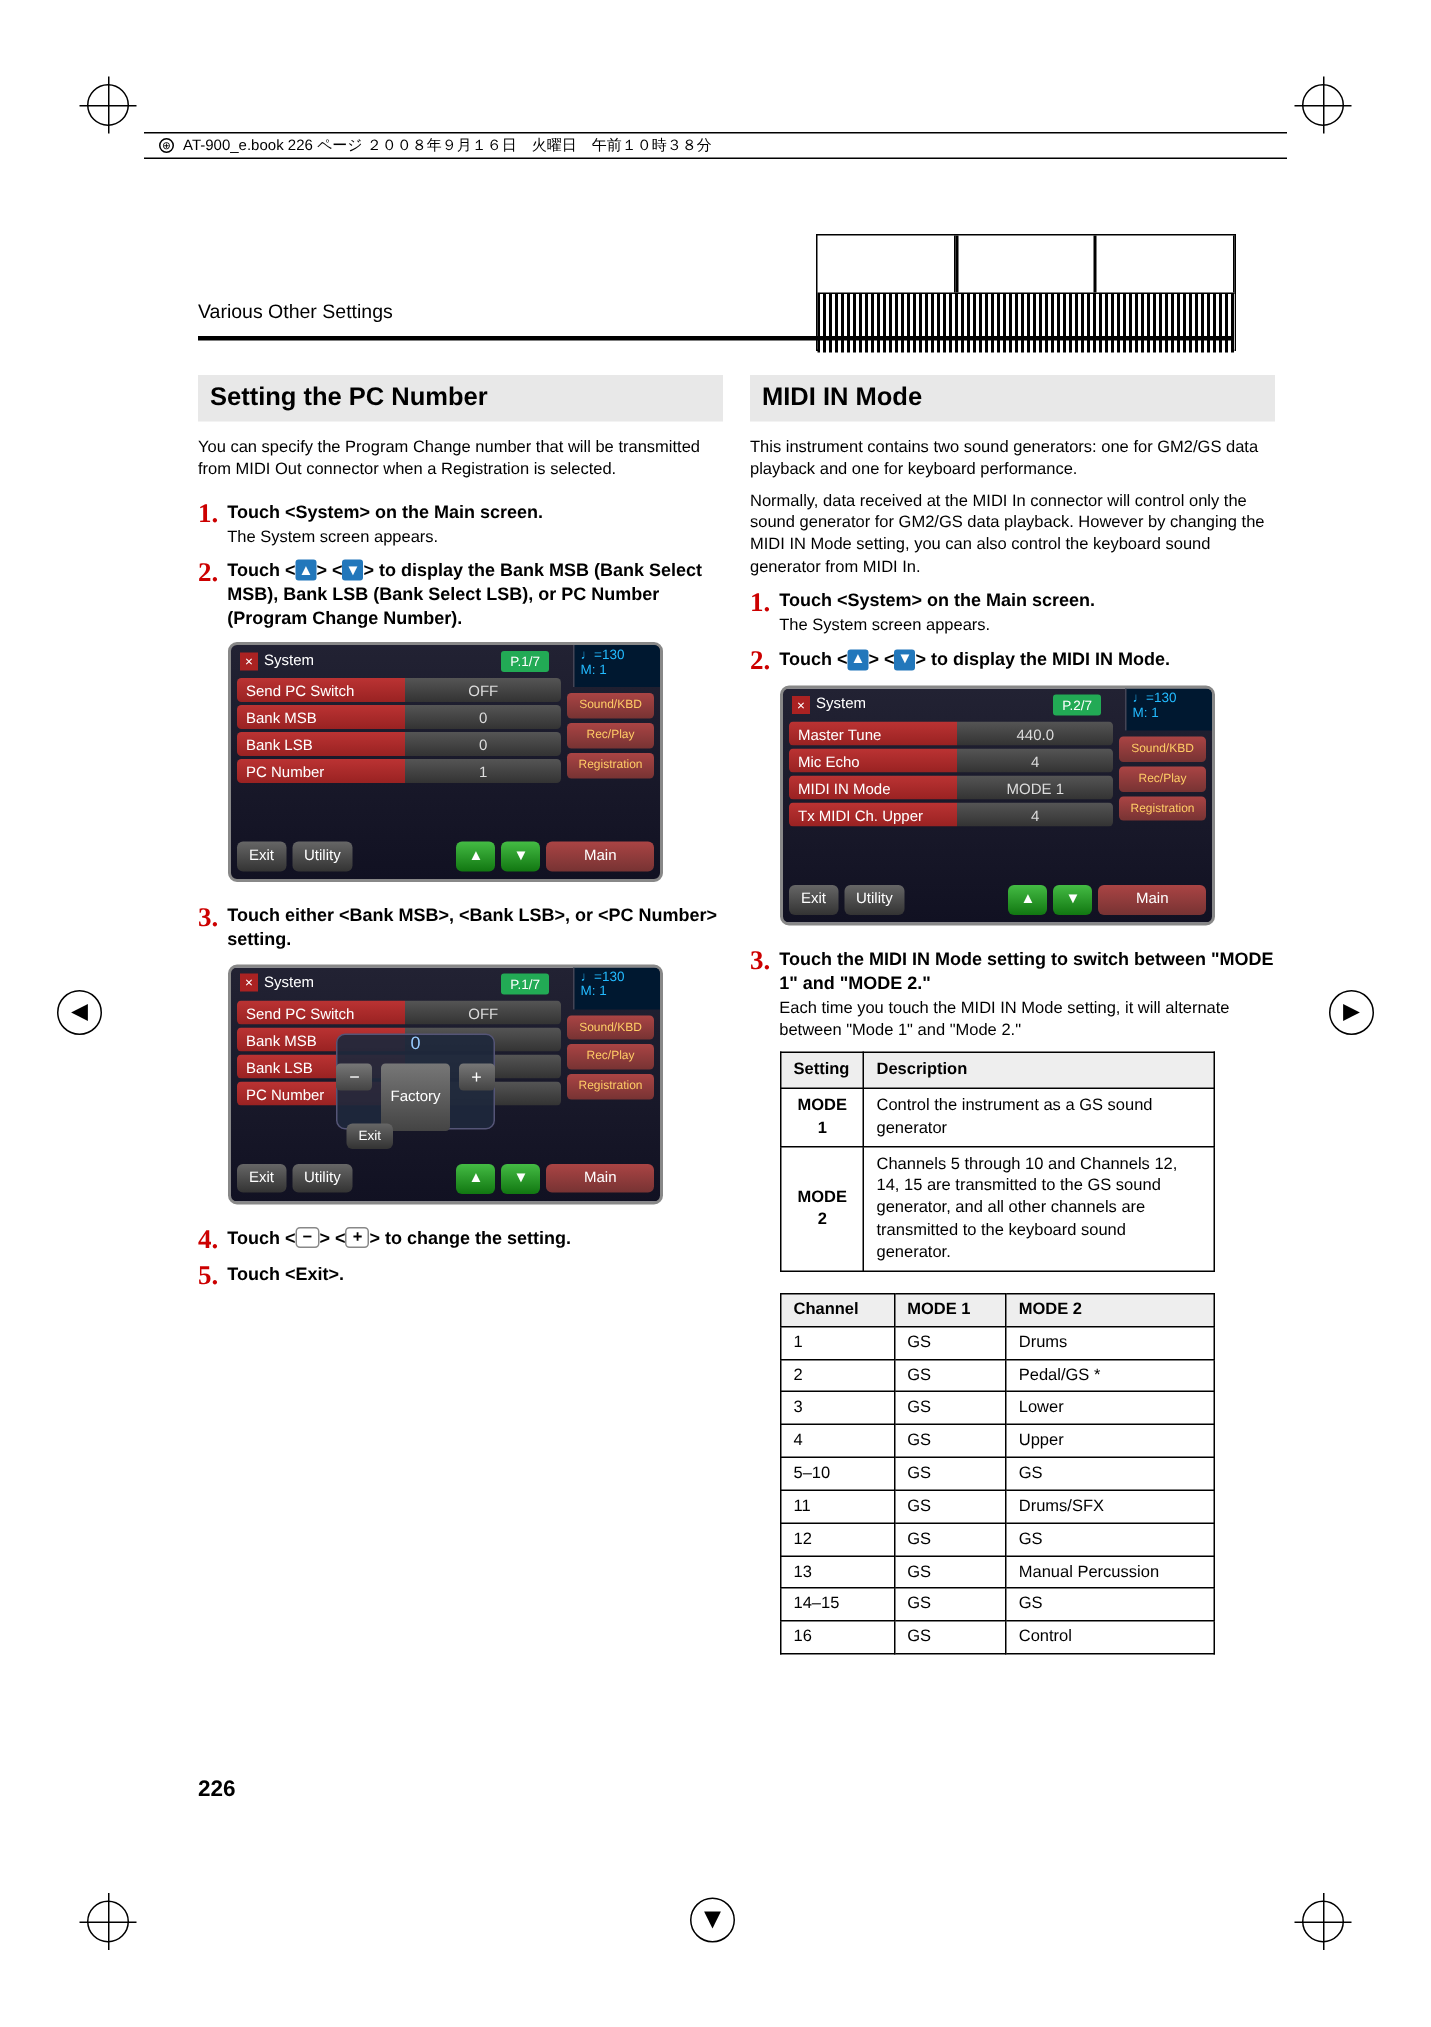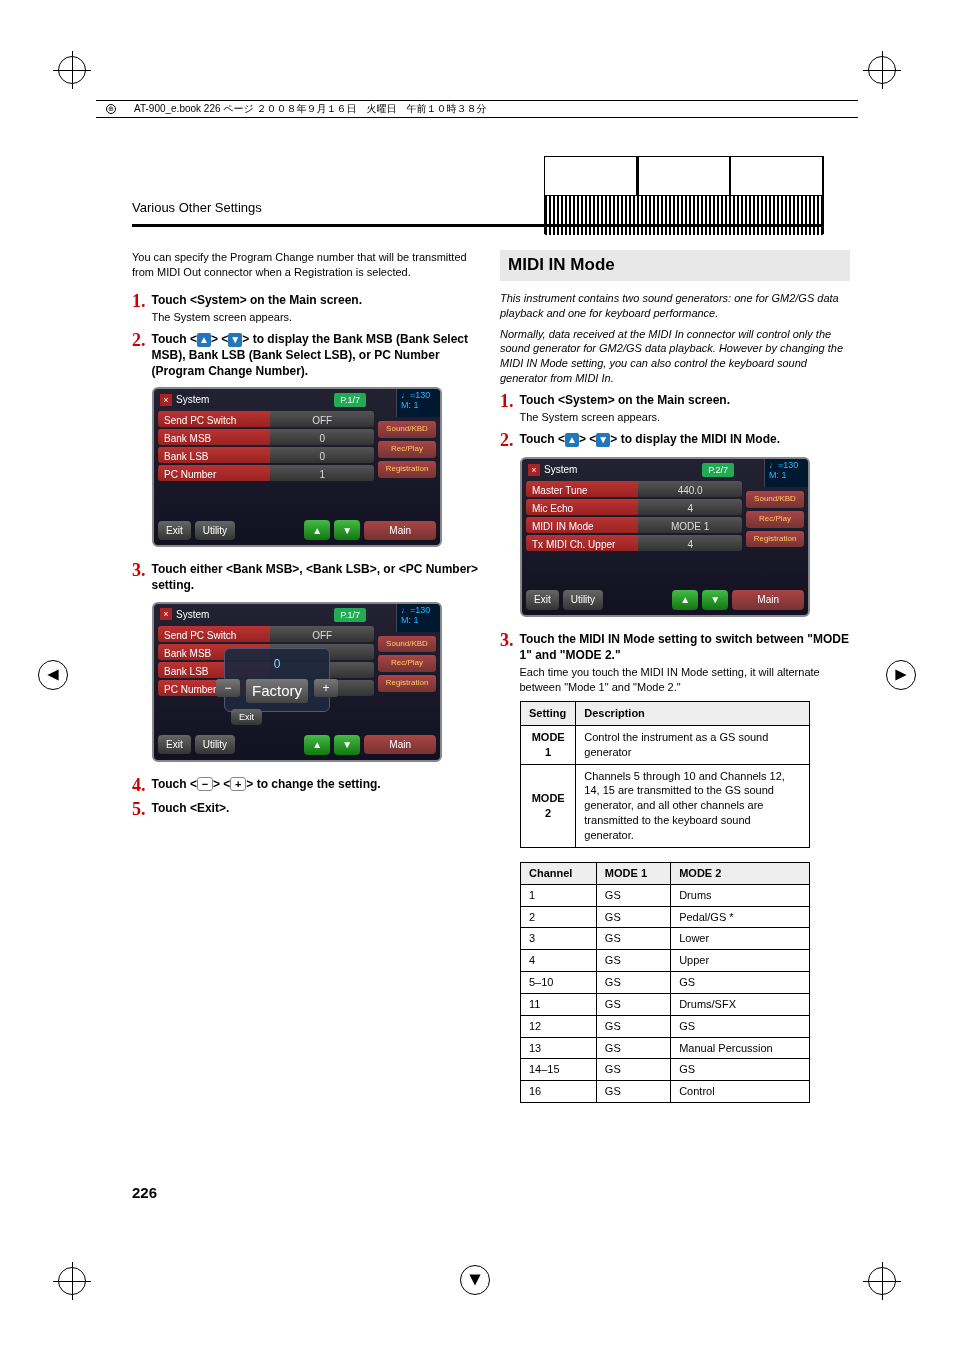--- a/index.html
+++ b/index.html
@@ -33,23 +33,23 @@
     width: 30px; height: 30px;
     border: 1px solid #000; border-radius: 50%;
     display: flex; align-items: center; justify-content: center;
   }
   .side-arrow.left { left: 38px; top: 660px; }
   .side-arrow.right { right: 38px; top: 660px; }
   .side-arrow.bottom { left: 460px; bottom: 56px; }
   .side-arrow svg { width: 14px; height: 14px; }
 
   .header-band {
-    position: absolute; top: 100px; left: 96px; right: 96px; height: 18px;
+    position: absolute; top: 88px; left: 96px; right: 96px; height: 18px;
     border-top: 1px solid #000; border-bottom: 1px solid #000;
-    display: flex; align-items: center; gap: 18px; font-size: 10px; padding-left: 10px;
+    display: flex; align-items: center; gap: 6px; font-size: 10px; padding-left: 10px;
   }
   .header-band .circ { width:10px; height:10px; border:1px solid #000; border-radius:50%; display:flex; align-items:center; justify-content:center; font-size:7px;}
   .keyboard-glyph {
     position: absolute; top: 156px; right: 130px; width: 280px; height: 78px;
     border: 1px solid #000;
   }
   .keyboard-glyph .kb-top { height: 38px; display:flex; }
   .keyboard-glyph .kb-top > div { flex:1; border-right:1px solid #000; position:relative;}
   .keyboard-glyph .kb-top > div:nth-child(2){ border-left:2px solid #000; border-right:2px solid #000;}
   .keyboard-glyph .kb-bot { height:40px; border-top:1px solid #000;
@@ -85,51 +85,51 @@
 
   .screenshot {
     width: 290px; height: 160px; border: 2px solid #888; border-radius: 6px;
     margin: 8px auto 14px 20px; position: relative; font-size: 10px; color: #fff;
     background: linear-gradient(#223,#112);
     overflow: hidden;
   }
   .ss-title { position:absolute; top:4px; left:6px; display:flex; align-items:center; gap:4px;}
   .ss-title .xbtn { width:12px; height:12px; background:#a22; display:flex; align-items:center; justify-content:center; color:#fff; font-size:9px;}
   .ss-page { position:absolute; top:4px; right:74px; background:#2a5; color:#fff; padding:1px 6px; font-size:9px; border-radius:2px;}
-  .ss-tempo { position:absolute; top:0; right:0; width:44px; height:28px; background:#001830; color:#2bf; font-size:9px; padding:2px 4px; border-left:1px solid #445; line-height:1.1;}
+  .ss-tempo { position:absolute; top:0; right:0; width:58px; height:28px; background:#001830; color:#2bf; font-size:9px; padding:2px 4px; border-left:1px solid #445; line-height:1.1;}
   .ss-rows { position:absolute; top:22px; left:4px; right:66px; bottom:28px; display:flex; flex-direction:column; gap:2px;}
   .ss-row { display:flex; height:16px; border-radius:3px; overflow:hidden; font-size:10px;}
   .ss-row .lab { flex:0 0 52%; background:linear-gradient(#b33,#922); padding:3px 6px;}
   .ss-row .val { flex:1; background:linear-gradient(#555,#333); color:#ddd; text-align:center; padding:3px;}
   .ss-side { position:absolute; top:32px; right:4px; width:58px; display:flex; flex-direction:column; gap:3px;}
   .ss-side div { background:linear-gradient(#a44,#733); font-size:8px; padding:3px 2px; border-radius:3px; text-align:center; color:#fc6;}
   .ss-bot { position:absolute; bottom:4px; left:4px; right:4px; height:22px; display:flex; gap:4px; align-items:center;}
   .ss-bot .btn { background:linear-gradient(#666,#333); padding:3px 8px; border-radius:4px; font-size:10px;}
   .ss-bot .tribtn { width:26px; height:20px; display:flex; align-items:center; justify-content:center; border-radius:4px;}
   .ss-bot .up { background:linear-gradient(#4b4,#171); margin-left:auto;}
   .ss-bot .dn { background:linear-gradient(#4b4,#171);}
   .ss-bot .main { background:linear-gradient(#a44,#733); padding:3px 25px; border-radius:4px; font-size:10px;}
   .popup-over { position:absolute; top:44px; left:70px; right:110px; height:64px; background:rgba(30,40,60,.92); border:1px solid #557; border-radius:6px; display:flex; flex-direction:column; align-items:center; justify-content:center; gap:6px;}
   .popup-over .valtxt { color:#9cf; font-size:12px;}
   .popup-over .btnrow { display:flex; gap:6px;}
   .popup-over .pm { width:24px; height:18px; background:linear-gradient(#777,#444); border-radius:3px; display:flex; align-items:center; justify-content:center; font-size:12px;}
-  .popup-over .fact { background:linear-gradient(#777,#444); border-radius:3px; padding:2px 6px; font-size:15px;}
+  .popup-over .fact { background:linear-gradient(#777,#444); border-radius:3px; padding:16px 6px; font-size:10px;}
   .popup-over .exitp { position:absolute; bottom:-14px; left:6px; background:linear-gradient(#666,#333); padding:2px 8px; border-radius:4px; font-size:9px;}
 
   table.spec { width: 290px; margin-left:20px; border-collapse: collapse; font-size: 11px; margin-bottom:14px;}
   table.spec th, table.spec td { border: 1px solid #000; padding: 4px 8px; text-align: left;}
   table.spec th { background: #eee; font-weight:bold;}
   table.spec td.c { text-align:center;}
   table.spec th.lh { width:38%; }
 
   table.thin td, table.thin th { padding: 3px 8px;}
 
   .page-num { position: absolute; bottom: 150px; left: 132px; font-weight: bold; font-size: 15px;}
 
-  .col.right p.intro { margin-bottom:6px;font-style:italic;}
+  .col.right p.intro { margin-bottom:6px;}
 </style>
 </head>
 <body>
 
 <div class="reg-mark tl"></div>
 <div class="reg-mark tr"></div>
 <div class="reg-mark bl"></div>
 <div class="reg-mark br"></div>
 <div class="side-arrow left">
     <svg viewBox="0 0 10 10">
@@ -158,20 +158,21 @@
       <div></div>
       <div></div>
     </div>
   <div class="kb-bot"></div>
 </div>
 
 <div class="running-head">Various Other Settings</div>
 <div class="head-rule"></div>
 
 <div class="col left">
+  <h2 class="section">Setting the PC Number</h2>
   <p class="intro">You can specify the Program Change number that will be transmitted from MIDI Out connector when a Registration is selected.</p>
 
   <div class="step">
     <div class="num">1.</div>
     <div class="txt"><b>Touch &lt;System&gt; on the Main screen.</b>
       <span class="sub">The System screen appears.</span></div>
   </div>
 
   <div class="step">
     <div class="num">2.</div>

